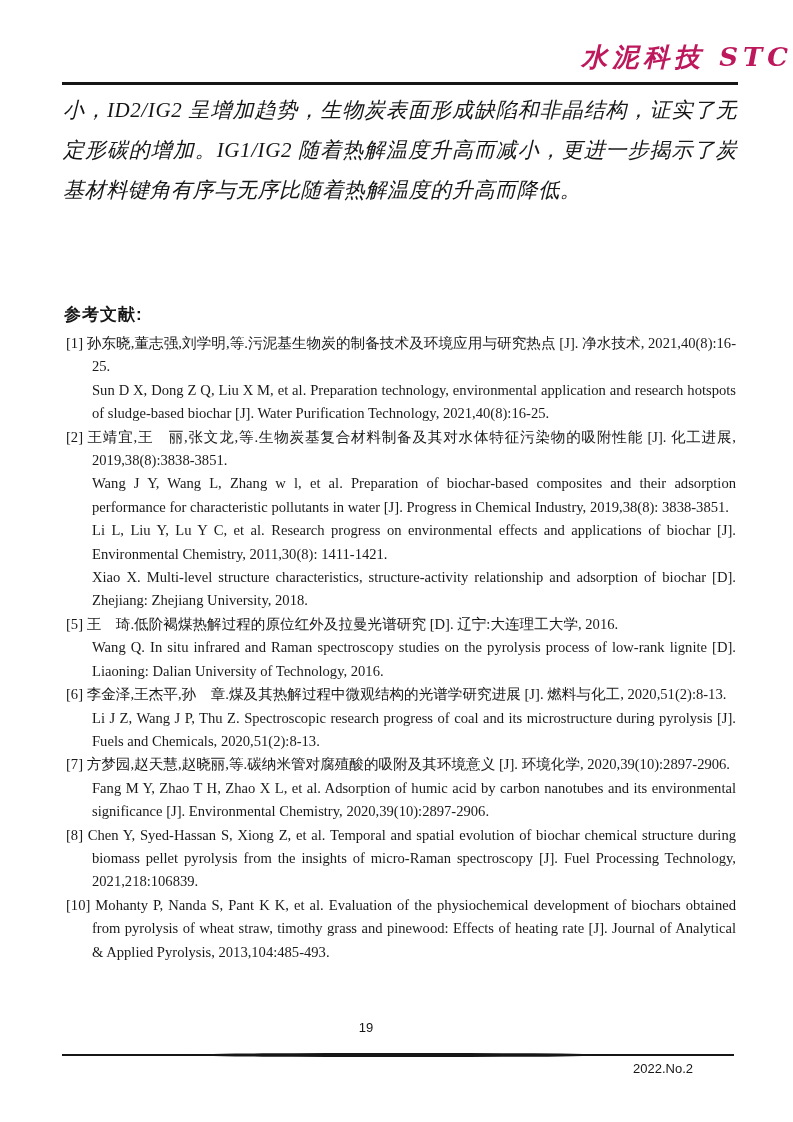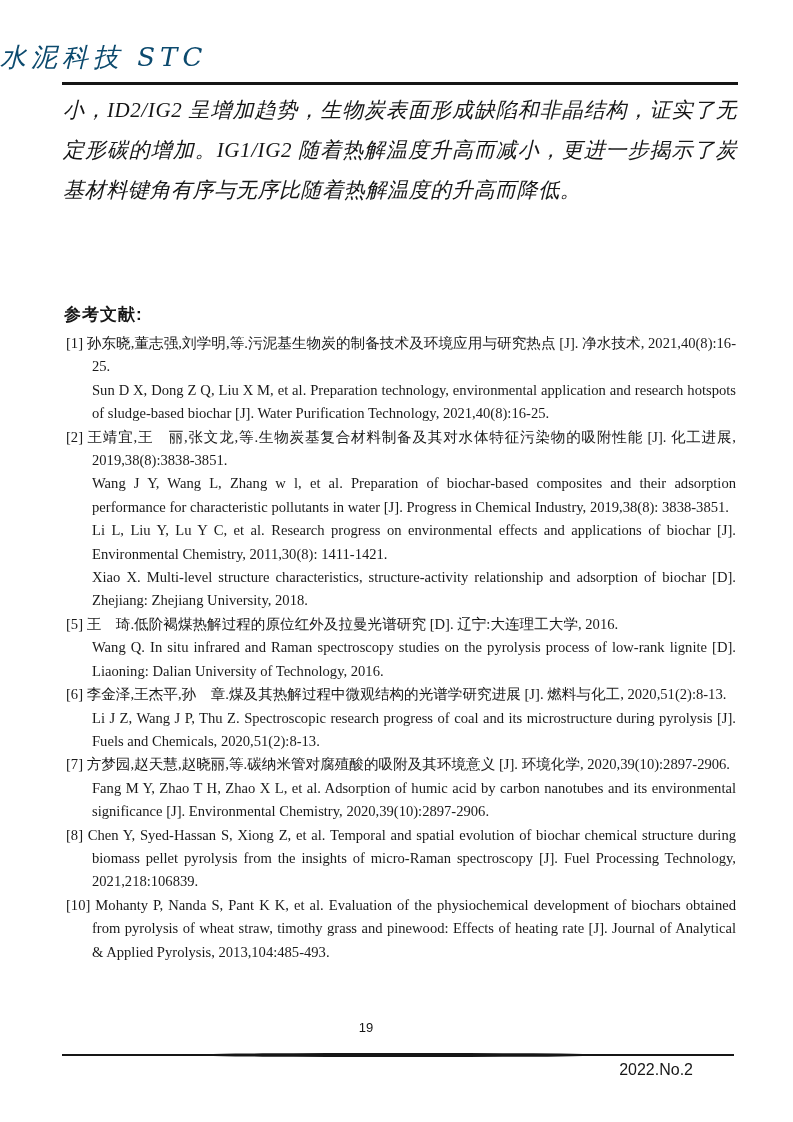--- a/index.html
+++ b/index.html
@@ -15,27 +15,27 @@
     background: #ffffff;
     color: #111111;
     font-family: "Liberation Serif", "DejaVu Serif", serif;
     overflow: hidden;
   }
   .journal-title {
     position: absolute;
     top: 40px;
     left: 0;
     width: 100%;
-    text-align: left;
+    text-align: right;
     font-family: "DejaVu Serif", "Liberation Serif", serif;
     font-style: italic;
-    font-weight: 400;
+    font-weight: 700;
     font-size: 26px;
     letter-spacing: 5px;
-    color: #0c4a6e;
+    color: #be185d;
   }
   .header-rule {
     position: absolute;
     top: 82px;
     left: 62px;
     width: 676px;
     height: 3px;
     background: #161616;
   }
   .body-paragraph {
@@ -107,21 +107,21 @@
     text-align: center;
     font-family: "Liberation Sans", "DejaVu Sans", sans-serif;
     font-size: 13px;
     color: #161616;
   }
   .footer-issue {
     position: absolute;
     top: 1061px;
     right: 100px;
     font-family: "Liberation Sans", "DejaVu Sans", sans-serif;
-    font-size: 16px;
+    font-size: 13px;
     color: #161616;
   }
 </style>
 </head>
 <body>
 
 <div class="page">
 
   <div class="journal-title">水泥科技 STC</div>
 

